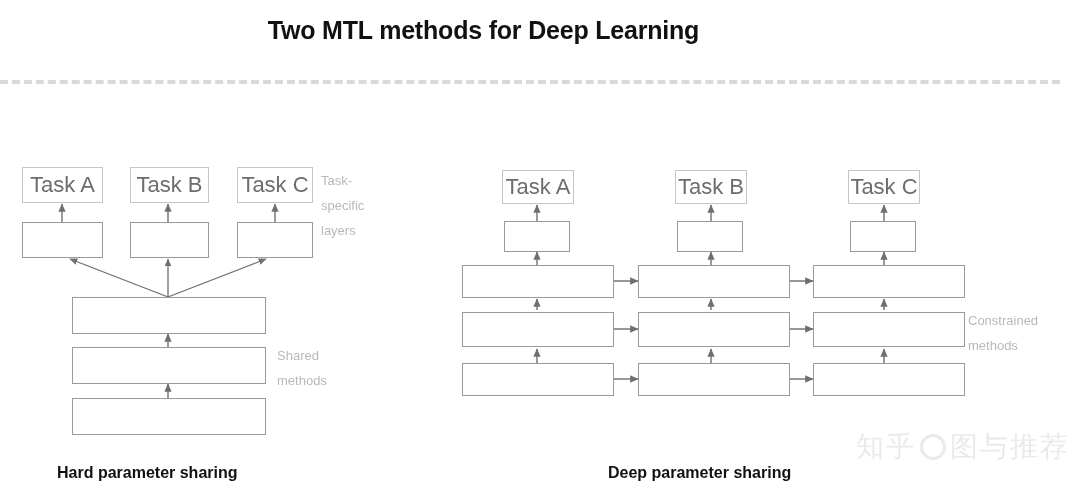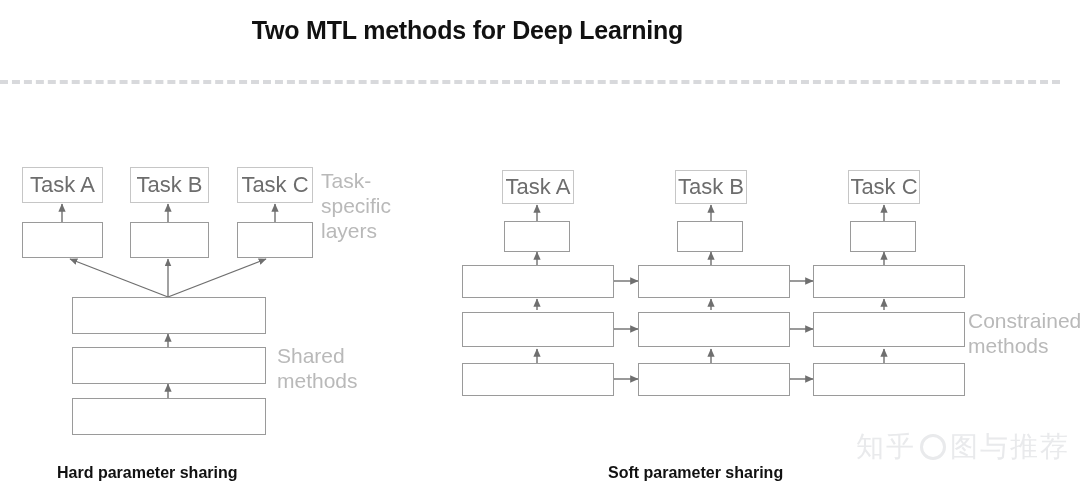--- a/index.html
+++ b/index.html
@@ -13,21 +13,21 @@
     position: relative;
     overflow: hidden;
     font-family: "Liberation Sans", sans-serif;
     -webkit-font-smoothing: antialiased;
   }
 
   
   #page-title {
     position: absolute;
     top: 16px;
-    left: 0;
+    left: 16px;
     width: 935px;
     text-align: center;
     font-size: 25px;
     font-weight: bold;
     color: #111111;
     letter-spacing: -0.2px;
   }
 
   
   #divider {
@@ -68,21 +68,21 @@
     align-items: center;
     justify-content: center;
     letter-spacing: 0px;
     white-space: nowrap;
   }
 
   
   .side-label {
     position: absolute;
     color: #b9b9b9;
-    font-size: 21px;
+    font-size: 13px;
     line-height: 25px;
     white-space: pre-line;
   }
 
   
   .caption {
     position: absolute;
     font-size: 16px;
     font-weight: bold;
     color: #111111;
@@ -214,19 +214,19 @@
 <div class="node-box" style="left:638px; top:312px; width:152px; height:35px;"></div>
 <div class="node-box" style="left:813px; top:312px; width:152px; height:35px;"></div>
 
 <div class="node-box" style="left:462px; top:363px; width:152px; height:33px;"></div>
 <div class="node-box" style="left:638px; top:363px; width:152px; height:33px;"></div>
 <div class="node-box" style="left:813px; top:363px; width:152px; height:33px;"></div>
 
 <div class="side-label" style="left:968px; top:308px;">Constrained
 methods</div>
 
-<div class="caption" style="left:608px; top:464px;">Soft parameter sharing</div>
+<div class="caption" style="left:608px; top:464px;">Deep parameter sharing</div>
 
 <div id="watermark">
   <span>知乎</span>
   <span class="wm-logo"></span>
   <span>图与推荐</span>
 </div>
 
 </body></html>

